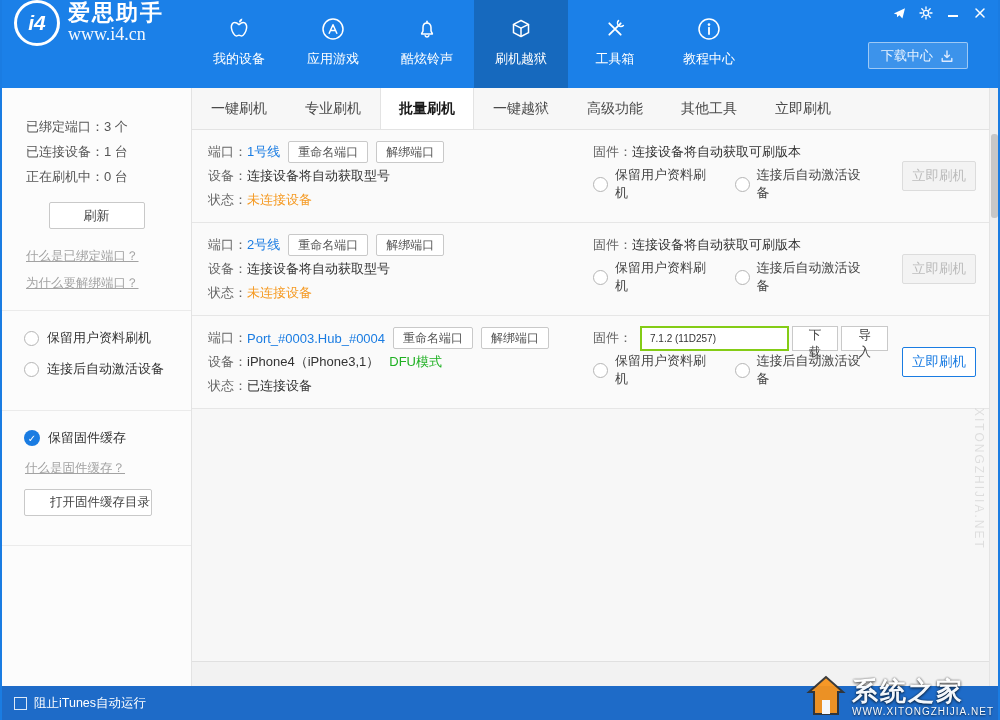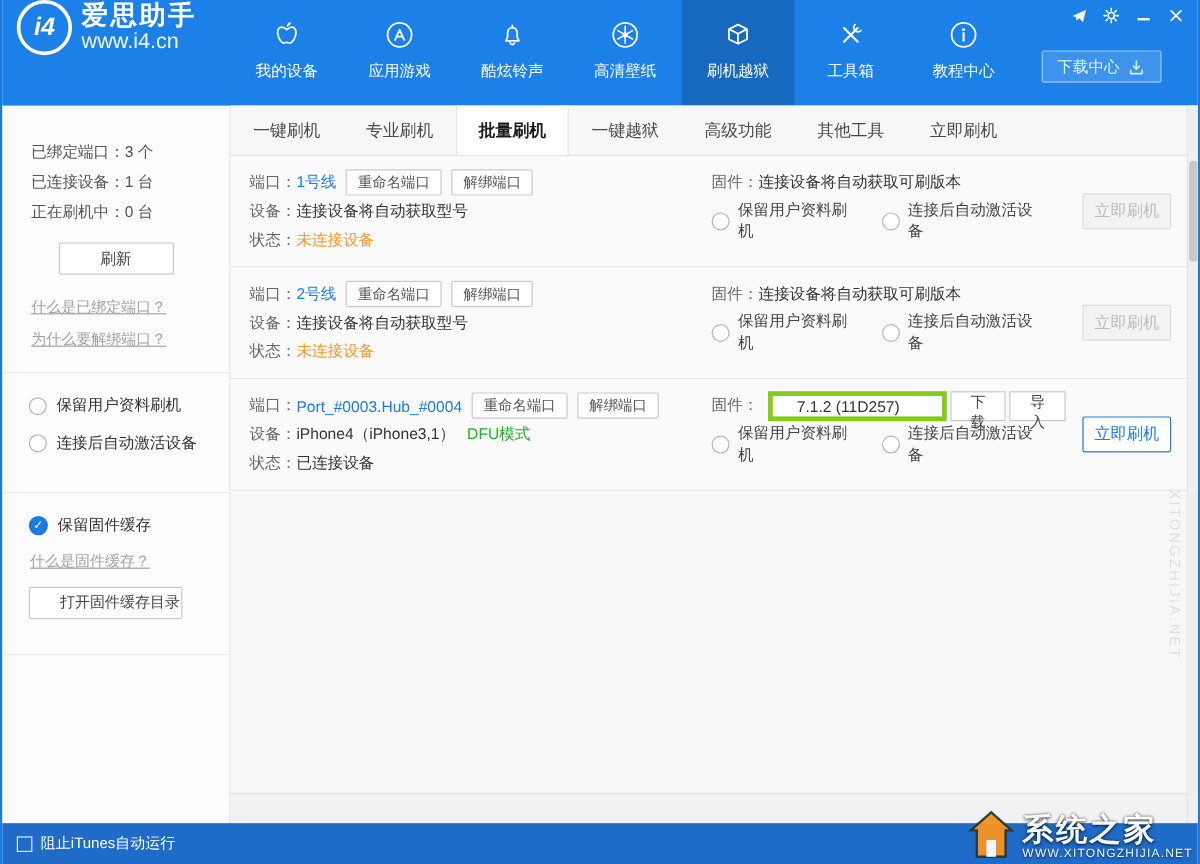--- a/index.html
+++ b/index.html
@@ -7,21 +7,21 @@
   body { font-family:"Liberation Sans","DejaVu Sans",sans-serif; }
   .window { position:relative; width:1000px; height:720px; background:#f2f2f2;
             border-left:2px solid #1a7ce2; border-right:2px solid #1a7ce2; }
 
   
   .header { position:relative; height:88px; background:#1b80e8; display:flex; }
   .logo-area { width:190px; display:flex; padding-left:12px; }
   .logo-badge { width:46px; height:46px; border:3px solid #fff; border-radius:50%;
                 color:#fff; font-size:21px; font-weight:bold; font-style:italic;
                 display:flex; align-items:center; justify-content:center; flex:none; }
-  .logo-text { margin-left:8px; color:#fff; }
+  .logo-text { margin-left:8px; color:#fff;font-family:Liberation Serif, serif; }
   .logo-name { font-size:22px; font-weight:bold; letter-spacing:2px; line-height:26px; }
   .logo-url { font-size:18px; line-height:17px; opacity:.95; }
   .nav { display:flex; }
   .nav-item { width:94px; height:88px; display:flex; flex-direction:column; align-items:center;
               padding-top:13px; cursor:pointer; }
   .nav-item.active { background:rgba(0,0,0,0.18); }
   .nav-icon { height:32px; display:flex; align-items:center; justify-content:center; }
   .nav-label { margin-top:5px; color:#fff; font-size:13px; }
   .win-controls { position:absolute; top:6px; right:10px; display:flex; gap:11px; align-items:center; }
   .win-btn { width:16px; height:14px; display:flex; align-items:center; justify-content:center; cursor:pointer; }
@@ -70,22 +70,22 @@
   .row-line { height:24px; display:flex; align-items:center; font-size:13px; }
   .lbl { color:#666; flex:none; }
   .val { color:#333; }
   .val.blue { color:#1a7ce2; }
   .val.warn { color:#f59a23; }
   .dfu { color:#1fb022; margin-left:10px; }
   .sbtn { margin-left:8px; height:22px; padding:0 9px; background:#fff; border:1px solid #c9c9c9;
           border-radius:2px; font-size:12px; color:#555; cursor:pointer; }
   .opts .radio-group { display:flex; align-items:center; margin-right:26px; cursor:pointer; }
   .opts .radio-group span.rlabel { margin-left:7px; font-size:13px; color:#444; }
-  .fw-box { margin-left:8px; width:150px; height:25px; background:#fff; border:4px solid #84cc16;
-            padding:0 20px; font-size:13px; color:#333; display:flex; align-items:center; cursor:pointer; }
+  .fw-box { margin-left:8px; width:150px; height:25px; background:#fff; border:2px solid #84cc16;
+            padding:0 8px; font-size:10px; color:#333; display:flex; align-items:center; cursor:pointer; }
   .fw-btn { margin-left:3px; height:25px; padding:0 10px; background:#fff; border:1px solid #c9c9c9;
             font-size:12.5px; color:#444; cursor:pointer; }
   .flash-btn { position:absolute; right:22px; top:50%; transform:translateY(-50%);
                width:74px; height:30px; border-radius:2px; font-size:13.5px; cursor:pointer; }
   .flash-btn.disabled { background:#f3f3f3; border:1px solid #dcdcdc; color:#bcbcbc; }
   .flash-btn.enabled { background:#fff; border:1px solid #1a7ce2; color:#1a7ce2; }
 
   .main-footer { position:absolute; left:0; right:0; bottom:0; height:25px;
                  background:#f2f2f2; border-top:1px solid #e0e0e0; }
 
@@ -148,30 +148,20 @@
       </div>
       <div class="nav-item">
         <span class="nav-icon">
           <svg width="28" height="28" viewBox="0 0 28 28">
               <path d="M8.6 19h10.8c0-1.4-1.4-1.8-1.4-3.6v-3c0-2.6-1.7-4.4-4-4.4s-4 1.8-4 4.4v3c0 1.8-1.4 2.2-1.4 3.6z" fill="none" stroke="#fff" stroke-width="1.5" stroke-linejoin="round"></path>
               <path d="M12.2 20.8a1.9 1.9 0 0 0 3.6 0" fill="none" stroke="#fff" stroke-width="1.5" stroke-linecap="round"></path>
               <path d="M14 8V6.2" stroke="#fff" stroke-width="1.5" stroke-linecap="round"></path>
             </svg>
         </span>
         <span class="nav-label">酷炫铃声</span>
-      </div>
-      <div class="nav-item">
-        <span class="nav-icon">
-          <svg width="28" height="28" viewBox="0 0 28 28">
-              <circle cx="14" cy="14" r="10" fill="none" stroke="#fff" stroke-width="1.5"></circle>
-              <path d="M14 7v14M7.9 10.5l12.2 7M7.9 17.5l12.2-7" stroke="#fff" stroke-width="1.3" stroke-linecap="round"></path>
-              <circle cx="14" cy="14" r="2.2" fill="#fff"></circle>
-            </svg>
-        </span>
-        <span class="nav-label">高清壁纸</span>
       </div>
       <div class="nav-item active">
         <span class="nav-icon">
           <svg width="28" height="28" viewBox="0 0 28 28">
               <path d="M14 5.5l7.5 3.8-7.5 3.8-7.5-3.8z" fill="none" stroke="#fff" stroke-width="1.5" stroke-linejoin="round"></path>
               <path d="M6.5 9.3v8.4l7.5 3.8 7.5-3.8V9.3" fill="none" stroke="#fff" stroke-width="1.5" stroke-linejoin="round"></path>
               <path d="M14 13.1v8.4" stroke="#fff" stroke-width="1.5"></path>
             </svg>
         </span>
         <span class="nav-label">刷机越狱</span>

